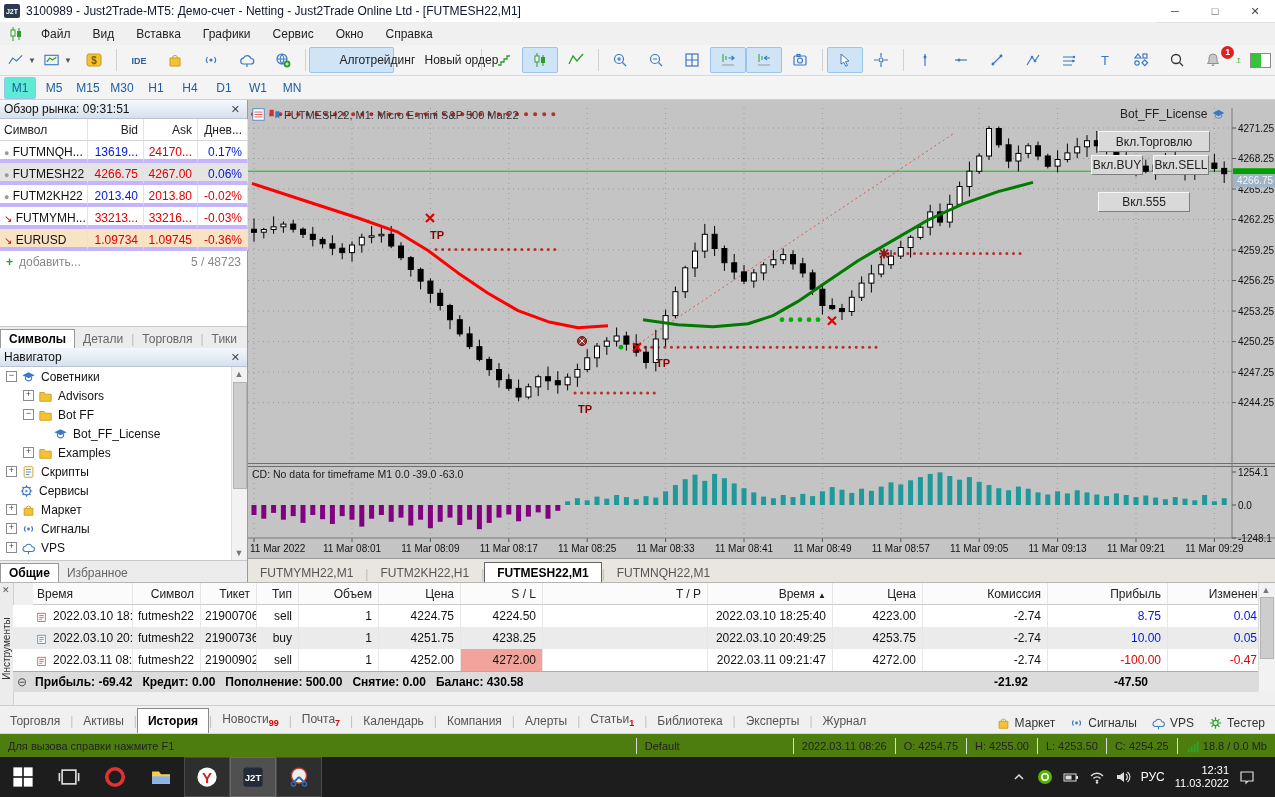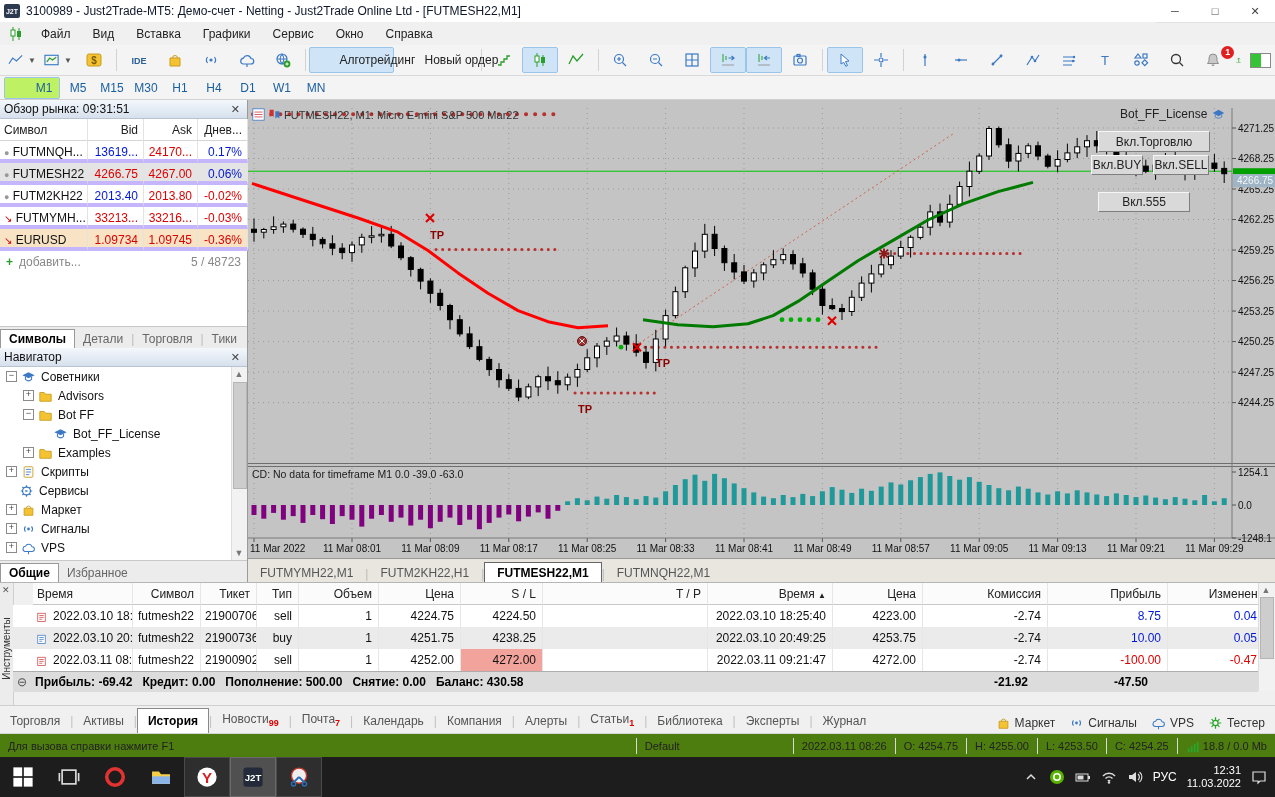--- a/index.html
+++ b/index.html
@@ -24,21 +24,21 @@
   .tb-btn.active{background:#cfe4f7;border-color:#9ac4e8;}
   .tb-btn .lbl{font-size:12px;white-space:nowrap;margin-left:48px;}
   .tb-btn .drop{font-size:8px;color:#555;margin-left:1px;}
   .tb-sep{width:1px;height:22px;background:#d2d2d2;margin:0 4px;}
   .badge{position:absolute;top:-2px;right:-4px;background:#e02020;color:#fff;border-radius:8px;font-size:9px;min-width:13px;height:13px;line-height:13px;text-align:center;font-weight:bold;}
   .lvlbar{width:42px;height:13px;border:1px solid #8a8a8a;background:#fff;margin-left:3px;}
   .lvlbar i{display:block;height:100%;width:55%;background:#35c435;}
   
   #tfbar{left:0;top:76px;width:1275px;height:24px;background:#f4f4f4;border-bottom:1px solid #d0d0d0;display:flex;align-items:center;padding-left:4px;box-sizing:border-box;}
   .tf-btn{height:20px;min-width:30px;display:flex;align-items:center;justify-content:center;color:#1a5fa0;border:1px solid transparent;border-radius:2px;margin-right:2px;font-size:12px;}
-  .tf-btn.active{background:#bef264;border-color:#9ac4e8;padding-left:24px;}
+  .tf-btn.active{background:#5eead4;border-color:#9ac4e8;}
   
   #leftcol{left:0;top:100px;width:248px;height:482px;background:#fff;border-right:1px solid #9a9a9a;box-sizing:border-box;}
   .cap{height:18px;background:linear-gradient(#f4f8fd,#d6e0ec);border-bottom:1px solid #b9c4d2;display:flex;align-items:center;padding:0 4px;font-size:12px;color:#111;}
   .cap .x{margin-left:auto;color:#444;font-size:11px;padding:0 3px;}
   .mw-grid{display:grid;grid-template-columns:88px 56px 54px 50px;}
   .mw-cell{height:22px;line-height:22px;border-right:1px solid #e3e3e3;border-bottom:4px solid #c4b5fd;padding:0 5px 0 4px;box-sizing:border-box;white-space:nowrap;overflow:hidden;font-size:12px;}
   .mw-head{border-bottom:1px solid #d5d5d5;color:#222;}
   .num{text-align:right;}
   .c-blue{color:#0018d8;} .c-red{color:#dd0000;}
   .rowsel{background:#e4e4e4;} .rowhl{background:#f8e3c4;}
@@ -90,21 +90,21 @@
   
   #statusbar{left:0;top:733px;width:1275px;height:24px;background:#4d7c0f;border-top:1px solid #d5d5d5;display:flex;align-items:center;font-size:11px;color:#222;}
   .st-seg{padding:0 8px;height:16px;line-height:16px;border-left:1px solid #d8d8d8;white-space:nowrap;}
   .st-help{flex:1;border-left:none;}
   
   #taskbar{left:0;top:757px;width:1275px;height:40px;background:#1d1d1d;display:flex;align-items:center;color:#fff;}
   .tk-btn{width:46px;height:40px;display:flex;align-items:center;justify-content:center;}
   .tk-app{width:46px;height:40px;display:flex;align-items:center;justify-content:center;border:1px solid transparent;box-sizing:border-box;}
   .tk-app.open{background:#2e2e2e;border-color:#4a4a4a;}
   .tk-app.focus{background:#505050;border-color:#6a6a6a;}
-  #tray{margin-left:auto;display:flex;align-items:center;gap:10px;padding-right:8px;}
+  #tray{margin-left:auto;display:flex;align-items:center;gap:10px;padding-right:20px;}
   #tray .clock{text-align:right;font-size:11px;line-height:13px;}
   #tray .lang{font-size:12px;}
   .tn{width:16px;height:16px;}
 </style>
 </head>
 <body>
 
 <div id="titlebar" class="abs">
   <span class="appico">J2T</span>
   <span class="t">3100989 - Just2Trade-MT5: Демо-счет - Netting - Just2Trade Online Ltd - [FUTMESH22,M1]</span>

